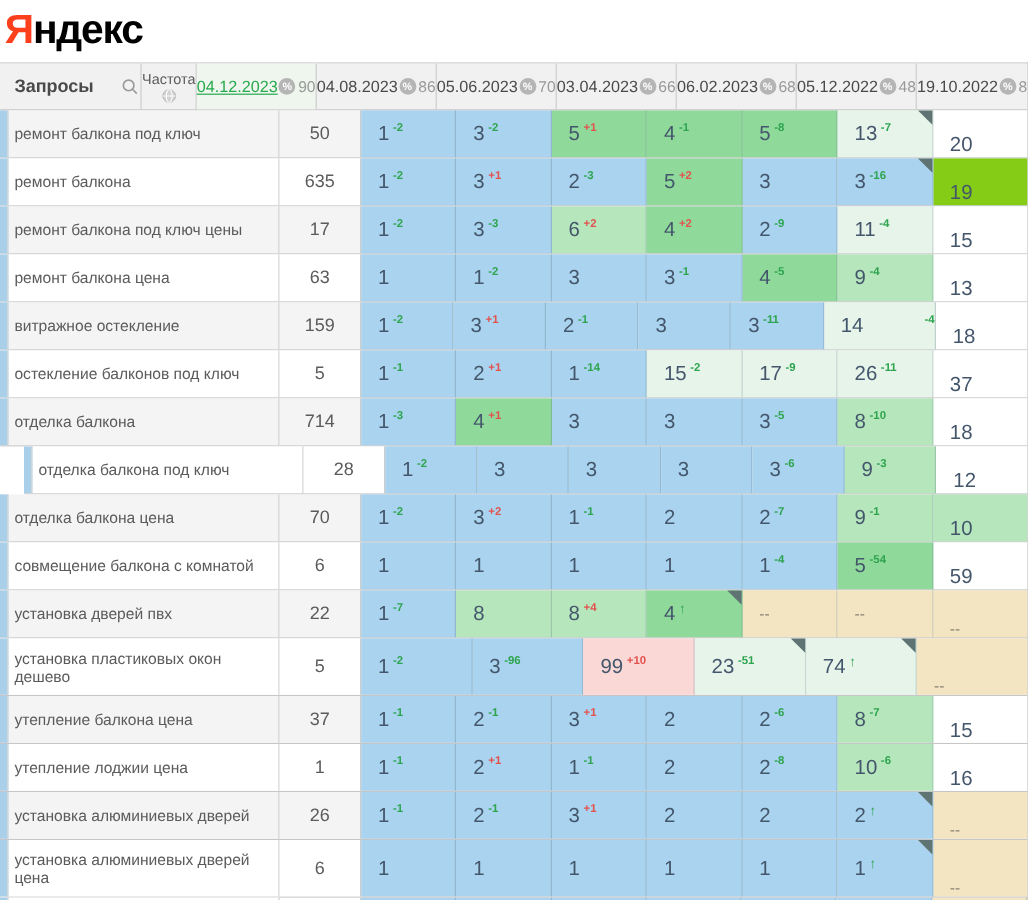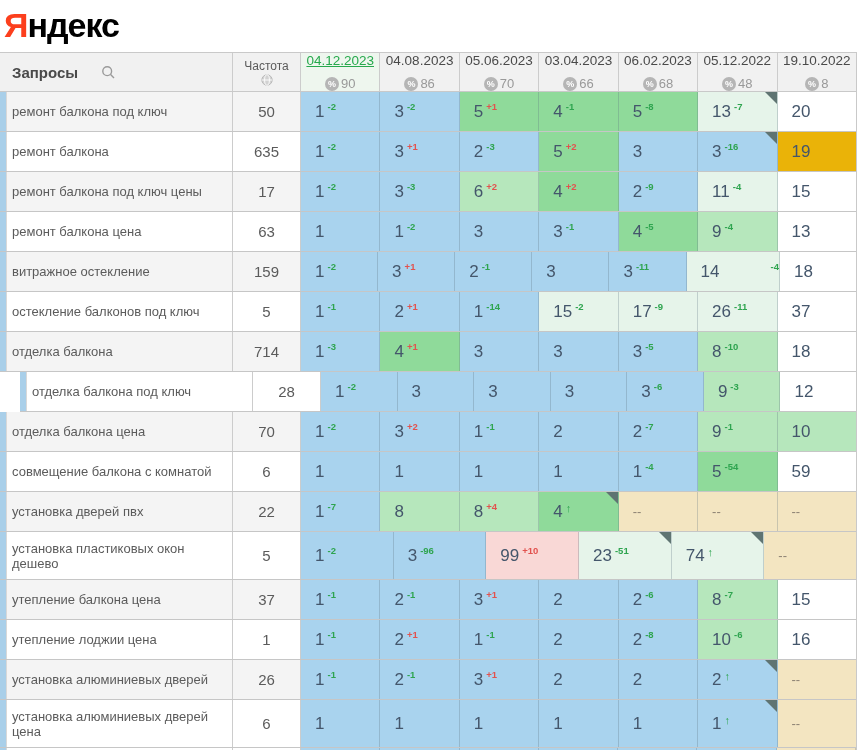--- a/index.html
+++ b/index.html
@@ -15,40 +15,40 @@
   .tbl { width:857px; border-top:1px solid #c9c9c9; border-right:1px solid #c9c9c9; font-size:13px; }
   .trow { display:flex; border-bottom:1px solid #c6c6c6; position:relative; }
   .c { position:relative; }
   .c-query { width:233px; display:flex; align-items:center; padding:2px 6px 2px 12px;
              border-right:1px solid #cccccc; color:#5b5b5b; font-size:13px; line-height:15px; }
   .stripe { position:absolute; left:0; top:0; bottom:0; width:7px; background:#a9cfe9; border-right:1px solid #d8d8d8; }
   .c-freq { width:68px; display:flex; align-items:center; justify-content:center;
             border-right:1px solid #cccccc; color:#5b5b5b; font-size:15px; }
   .c-pos { flex:1; display:flex; align-items:center; padding-left:14px;
            border-right:1px solid rgba(90,110,125,.28); color:#44566b; font-size:17px; }
-  .c-pos:last-child { border-right:none; }
+  .c-pos:last-child { border-right:none;align-items:flex-end; }
   .pos-num { color:#44566b; }
   sup.chg { font-size:9.5px; font-weight:700; margin-left:3px; position:relative; top:-5px; letter-spacing:0; }
   sup.chg.up { color:#2ea44f; }
   sup.chg.down { color:#e2524e; }
   sup.chg.new { color:#2ea44f; font-size:11px; top:-4px; }
   .dash { font-size:13px; color:#8b8273; }
 
   .fold:after { content:""; position:absolute; top:0; right:0;
                 border-top:12px solid #5f7472; border-left:12px solid transparent; }
 
   
   .hrow { display:flex; background:#f1f1f1; border-bottom:1px solid #c9c9c9; height:39px; }
   .h-query { width:233px; display:flex; align-items:center; padding-left:12px;
              border-right:1px solid #cccccc; }
   .h-query .lbl { font-size:15px; font-weight:700; color:#4a4a4a; margin-right:23px; }
   .h-freq { width:68px; display:flex; flex-direction:column; align-items:center; justify-content:center;
             border-right:1px solid #cccccc; gap:1px; }
   .h-freq .lbl { font-size:12px; color:#5b5b5b; }
-  .h-date { flex:1; display:flex; flex-direction:column; align-items:center; justify-content:space-between;
+  .h-date { flex:1; display:flex; flex-direction:row; align-items:center; justify-content:flex-end;
             border-right:1px solid #cccccc; gap:1px; }
   .h-date:last-child { border-right:none; }
   .h-date .d { font-size:13.5px; color:#4a4a4a; text-decoration:none; }
   .h-date.sel { background:#eef6ee; }
   .h-date.sel .d { color:#27a94d; text-decoration:underline; }
   .h-date .pr { display:flex; align-items:center; gap:2px; font-size:13px; color:#999; }
   .picon { width:14px; height:14px; border-radius:50%; background:#b5b5b5; color:#fff;
            font-size:9px; font-weight:700; display:inline-flex; align-items:center; justify-content:center; }
 
   
@@ -196,21 +196,21 @@
           <span class="pos-num">5</span>
           <sup class="chg down">+2</sup>
         </div>
         <div class="c c-pos" style="background: rgb(169, 211, 238);">
           <span class="pos-num">3</span>
         </div>
         <div class="c c-pos fold" style="background: rgb(169, 211, 238);">
           <span class="pos-num">3</span>
           <sup class="chg up">-16</sup>
         </div>
-        <div class="c c-pos" style="background: #eab308;">
+        <div class="c c-pos" style="background: #84cc16;">
           <span class="pos-num">19</span>
         </div>
       </div>
       <div class="trow" style="height: 40px;">
         <div class="c c-query" style="background: rgb(244, 244, 244);">
           <span class="stripe"></span>
           <span>ремонт балкона под ключ цены</span>
         </div>
         <div class="c c-freq" style="background: rgb(244, 244, 244);">17</div>
         <div class="c c-pos" style="background: rgb(169, 211, 238);">

